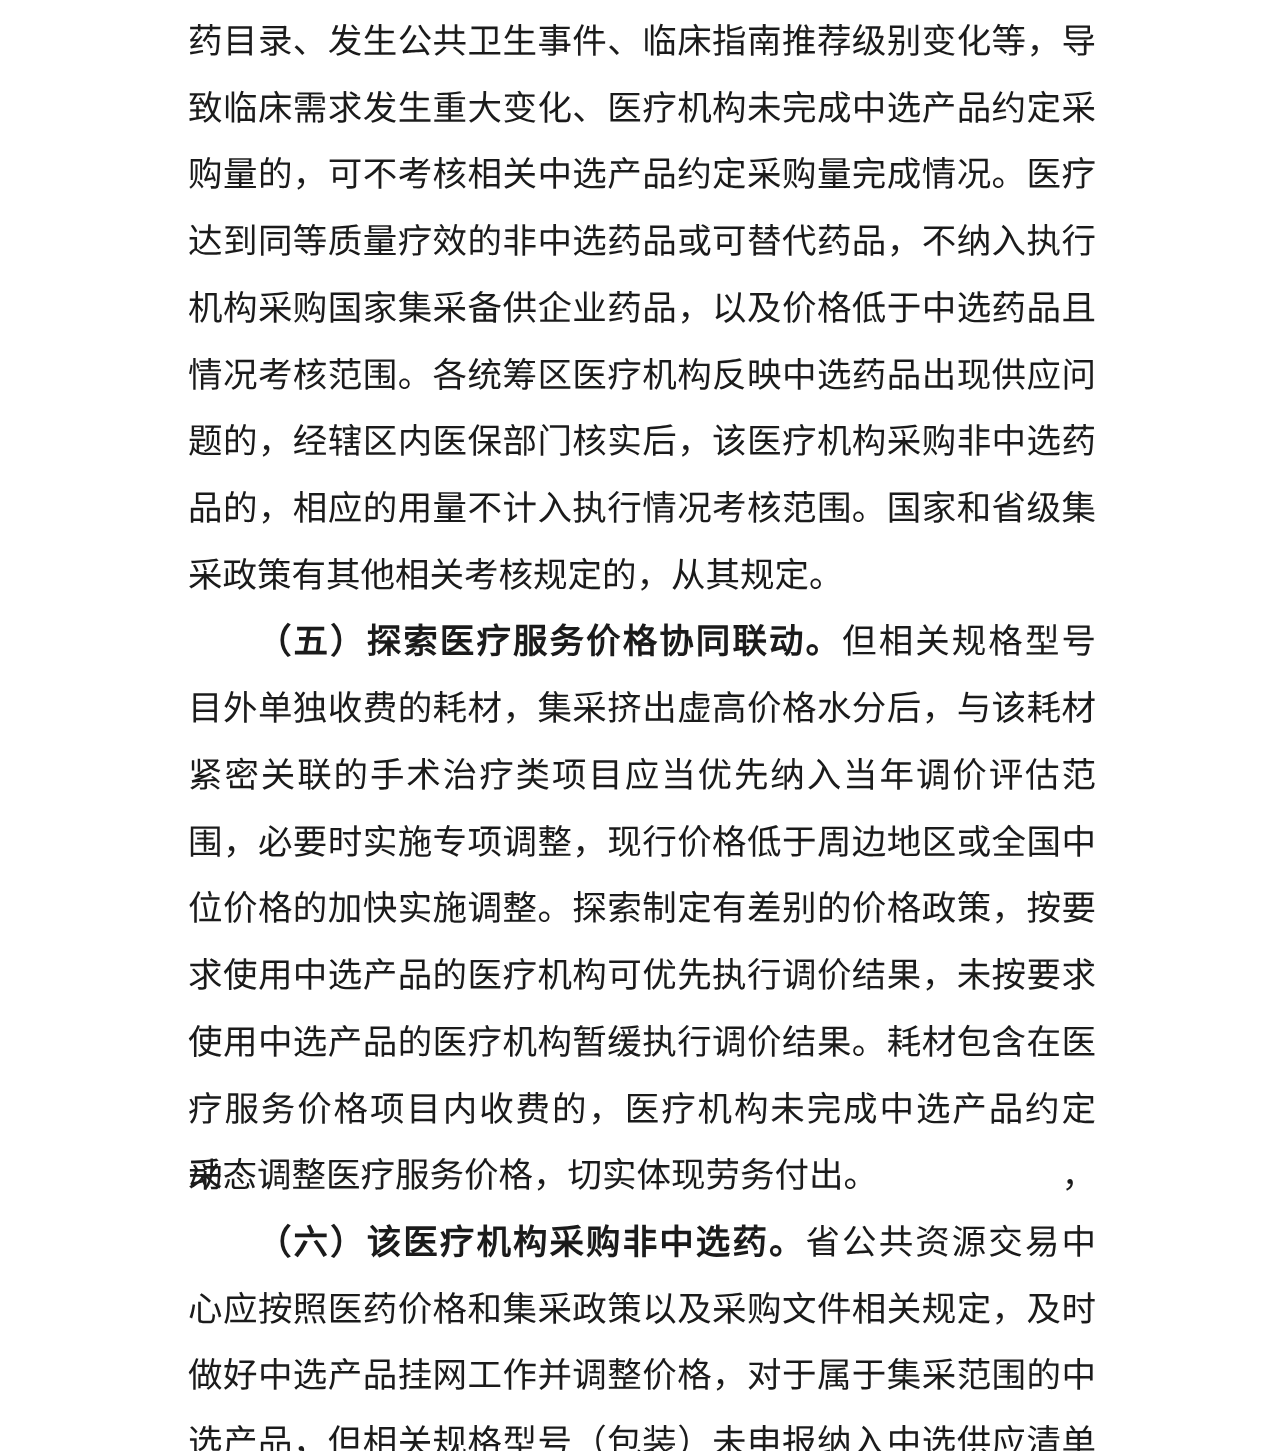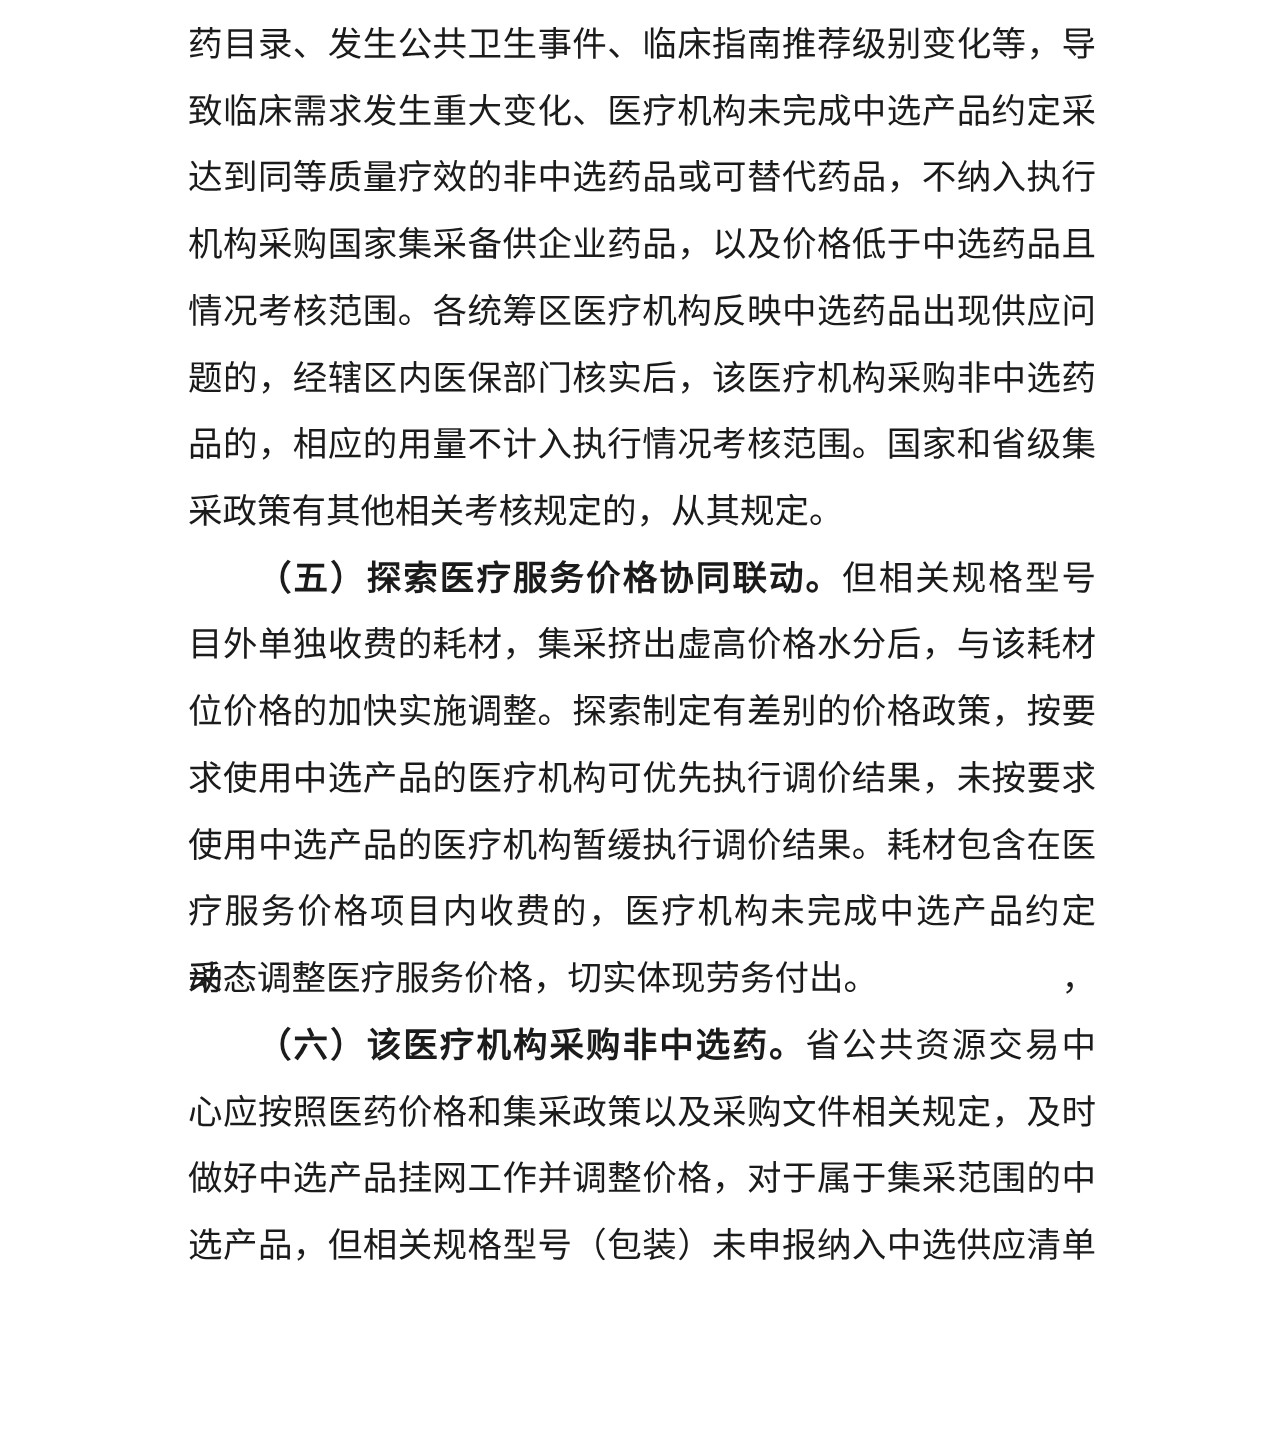--- a/index.html
+++ b/index.html
@@ -22,21 +22,21 @@
     left: 188px;
     top: 11px;
     width: 908px;
   }
   .line {
     width: 908px;
     height: 66.72px;
     line-height: 66.72px;
     font-size: 34.5px;
     color: #1b1b1b;
-    font-family: Liberation Sans, sans-serif;
+    font-family: Liberation Mono, monospace;
     letter-spacing: 0;
   }
   .line.j {
     text-align: justify;
     text-align-last: justify;
   }
   .line.indent {
     padding-left: 69px;
     width: 839px;
   }
@@ -44,28 +44,31 @@
     font-weight: bold;
   }
 </style>
 </head>
 <body>
 
 <main class="page">
   <div class="text-block" id="text-block">
       <div class="line j"><span>药目录、发生公共卫生事件、临床指南推荐级别变化等，导</span></div>
       <div class="line j"><span>致临床需求发生重大变化、医疗机构未完成中选产品约定采</span></div>
+      <div class="line j"><span>购量的，可不考核相关中选产品约定采购量完成情况。医疗</span></div>
       <div class="line j"><span>达到同等质量疗效的非中选药品或可替代药品，不纳入执行</span></div>
       <div class="line j"><span>机构采购国家集采备供企业药品，以及价格低于中选药品且</span></div>
       <div class="line j"><span>情况考核范围。各统筹区医疗机构反映中选药品出现供应问</span></div>
       <div class="line j"><span>题的，经辖区内医保部门核实后，该医疗机构采购非中选药</span></div>
       <div class="line j"><span>品的，相应的用量不计入执行情况考核范围。国家和省级集</span></div>
       <div class="line"><span>采政策有其他相关考核规定的，从其规定。</span></div>
       <div class="line j indent"><span class="bold">（五）探索医疗服务价格协同联动。</span><span>但相关规格型号</span></div>
       <div class="line j"><span>目外单独收费的耗材，集采挤出虚高价格水分后，与该耗材</span></div>
+      <div class="line j"><span>紧密关联的手术治疗类项目应当优先纳入当年调价评估范</span></div>
+      <div class="line j"><span>围，必要时实施专项调整，现行价格低于周边地区或全国中</span></div>
       <div class="line j"><span>位价格的加快实施调整。探索制定有差别的价格政策，按要</span></div>
       <div class="line j"><span>求使用中选产品的医疗机构可优先执行调价结果，未按要求</span></div>
       <div class="line j"><span>使用中选产品的医疗机构暂缓执行调价结果。耗材包含在医</span></div>
       <div class="line j"><span>疗服务价格项目内收费的，医疗机构未完成中选产品约定采，</span></div>
       <div class="line"><span>动态调整医疗服务价格，切实体现劳务付出。</span></div>
       <div class="line j indent"><span class="bold">（六）该医疗机构采购非中选药。</span><span>省公共资源交易中</span></div>
       <div class="line j"><span>心应按照医药价格和集采政策以及采购文件相关规定，及时</span></div>
       <div class="line j"><span>做好中选产品挂网工作并调整价格，对于属于集采范围的中</span></div>
       <div class="line j"><span>选产品，但相关规格型号（包装）未申报纳入中选供应清单</span></div>
     </div>

